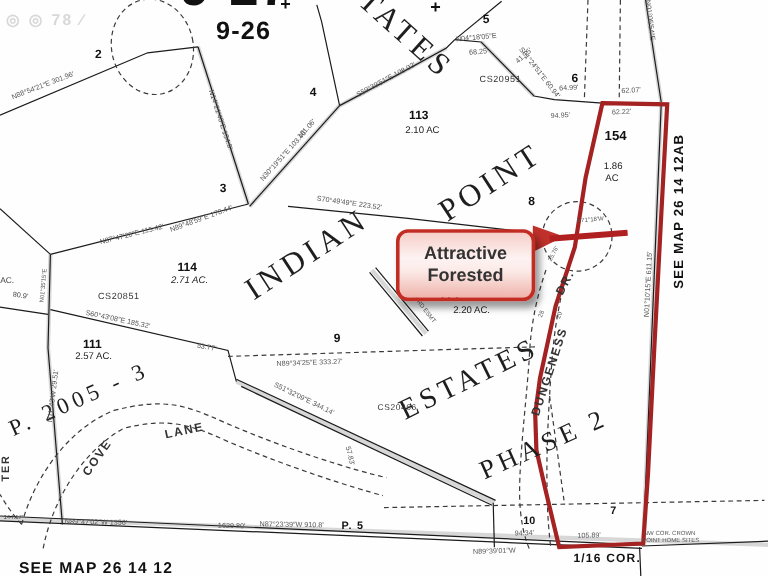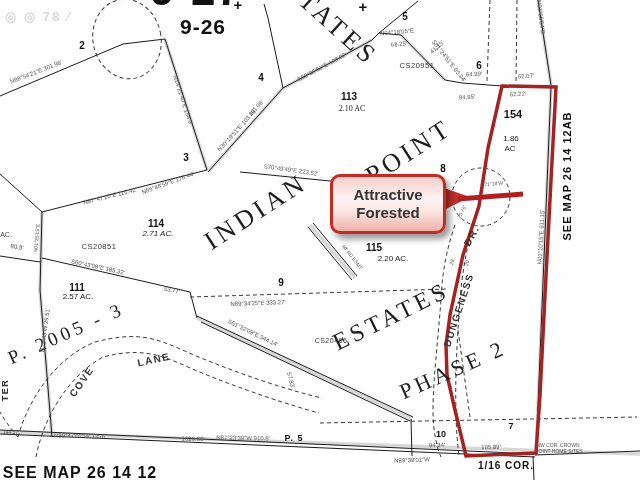--- a/index.html
+++ b/index.html
@@ -12,21 +12,21 @@
   .big{font-family:"Liberation Serif",serif;letter-spacing:4px;color:#1e1e1e;}
   .plat{font-weight:bold;letter-spacing:1px;color:#111;}
   .blk{font-weight:bold;color:#111;}
   .ac{color:#222;}
   .br{color:#555;}
   .sur{color:#333;letter-spacing:.5px;}
   .ref{font-weight:bold;color:#111;letter-spacing:1px;}
   .road{font-weight:bold;color:#333;letter-spacing:1.5px;}
   .frag{color:#444;}
   .wm{color:#d8d8d8;font-weight:bold;letter-spacing:2px;}
-  #callout{position:absolute;left:330px;top:174px;width:110px;height:54px;
+  #callout{position:absolute;left:330px;top:191px;width:110px;height:54px;
      border:3px solid #c named;border:3px solid #c22c22;border-radius:10px;
      background:linear-gradient(180deg,#f6cfc9 0%,#fdf3f2 40%,#fbe9e6 60%,#efb3ab 100%);
      box-shadow:4px 5px 6px rgba(0,0,0,.40);
      display:flex;flex-direction:column;align-items:center;justify-content:center;
      text-align:center;font-weight:bold;font-size:15px;color:#333;line-height:1.22;}
 </style>
 </head>
 <body>
 
 <div id="plat">
@@ -112,30 +112,30 @@
       <span class="lbl blk" style="left: 479px; top: 66px; font-size: 10px; transform: translate(-50%, -50%) rotate(0deg);">6</span>
       <span class="lbl blk" style="left: 443px; top: 169px; font-size: 10px; transform: translate(-50%, -50%) rotate(0deg);">8</span>
       <span class="lbl blk" style="left: 281px; top: 283px; font-size: 10px; transform: translate(-50%, -50%) rotate(0deg);">9</span>
       <span class="lbl blk" style="left: 441px; top: 434px; font-size: 9px; transform: translate(-50%, -50%) rotate(0deg);">10</span>
       <span class="lbl blk" style="left: 511px; top: 426px; font-size: 9px; transform: translate(-50%, -50%) rotate(0deg);">7</span>
       <span class="lbl blk" style="left: 513px; top: 114px; font-size: 11px; transform: translate(-50%, -50%) rotate(0deg);">154</span>
       <span class="lbl blk" style="left: 349px; top: 97px; font-size: 10px; transform: translate(-50%, -50%) rotate(0deg);">113</span>
       <span class="lbl blk" style="left: 156px; top: 224px; font-size: 10px; transform: translate(-50%, -50%) rotate(0deg);">114</span>
       <span class="lbl blk" style="left: 374px; top: 248px; font-size: 10px; transform: translate(-50%, -50%) rotate(0deg);">115</span>
       <span class="lbl blk" style="left: 77px; top: 288px; font-size: 10px; transform: translate(-50%, -50%) rotate(0deg);">111</span>
-      <span class="lbl ac" style="left: 352px; top: 109px; font-size: 8px; transform: translate(-50%, -50%) rotate(0deg); font-family: Liberation Serif, serif;">2.10 AC</span>
+      <span class="lbl ac" style="left: 352px; top: 109px; font-size: 8px; transform: translate(-50%, -50%) rotate(0deg);">2.10 AC</span>
       <span class="lbl ac" style="left: 511px; top: 139px; font-size: 8px; transform: translate(-50%, -50%) rotate(0deg);">1.86</span>
       <span class="lbl ac" style="left: 510px; top: 149px; font-size: 8px; transform: translate(-50%, -50%) rotate(0deg);">AC</span>
       <span class="lbl ac" style="left: 158px; top: 234px; font-size: 8px; transform: translate(-50%, -50%) rotate(0deg); font-style: italic;">2.71 AC.</span>
       <span class="lbl ac" style="left: 377px; top: 259px; font-size: 8px; transform: translate(-50%, -50%) rotate(0deg); margin-left: 16px;">2.20 AC.</span>
       <span class="lbl ac" style="left: 78px; top: 297px; font-size: 8px; transform: translate(-50%, -50%) rotate(0deg);">2.57 AC.</span>
       <span class="lbl sur" style="left: 417px; top: 66px; font-size: 7.5px; transform: translate(-50%, -50%) rotate(0deg);">CS20951</span>
       <span class="lbl sur" style="left: 99px; top: 247px; font-size: 7.5px; transform: translate(-50%, -50%) rotate(0deg);">CS20851</span>
       <span class="lbl sur" style="left: 331px; top: 340px; font-size: 7px; transform: translate(-50%, -50%) rotate(0deg);">CS20466</span>
-      <span class="lbl ref" style="left: 80px; top: 473px; font-size: 16px; transform: translate(-50%, -50%) rotate(0deg);">SEE MAP 26 14 12</span>
+      <span class="lbl ref" style="left: 80px; top: 473px; font-size: 13px; transform: translate(-50%, -50%) rotate(0deg);">SEE MAP 26 14 12</span>
       <span class="lbl ref" style="left: 567px; top: 176px; font-size: 11px; transform: translate(-50%, -50%) rotate(-90deg);">SEE MAP 26 14 12AB</span>
       <span class="lbl ref" style="left: 506px; top: 466px; font-size: 10px; transform: translate(-50%, -50%) rotate(0deg);">1/16 COR.</span>
       <span class="lbl ref" style="left: 294px; top: 438px; font-size: 9px; transform: translate(-50%, -50%) rotate(0deg);">P. 5</span>
       <span class="lbl br" style="left: 558px; top: 445px; font-size: 5px; transform: translate(-50%, -50%) rotate(0deg);">NW COR. CROWN</span>
       <span class="lbl br" style="left: 559px; top: 451px; font-size: 5px; transform: translate(-50%, -50%) rotate(0deg);">POINT HOME SITES</span>
       <span class="lbl road" style="left: 459px; top: 310px; font-size: 10px; transform: translate(-50%, -50%) rotate(-72deg);">DUNGENESS</span>
       <span class="lbl road" style="left: 472px; top: 236px; font-size: 10px; transform: translate(-50%, -50%) rotate(-62deg);">DR.</span>
       <span class="lbl road" style="left: 82px; top: 382px; font-size: 10px; transform: translate(-50%, -50%) rotate(-55deg);">COVE</span>
       <span class="lbl road" style="left: 154px; top: 360px; font-size: 10px; transform: translate(-50%, -50%) rotate(-12deg);">LANE</span>
       <span class="lbl road" style="left: 5px; top: 390px; font-size: 9px; transform: translate(-50%, -50%) rotate(-90deg);">TER</span>

